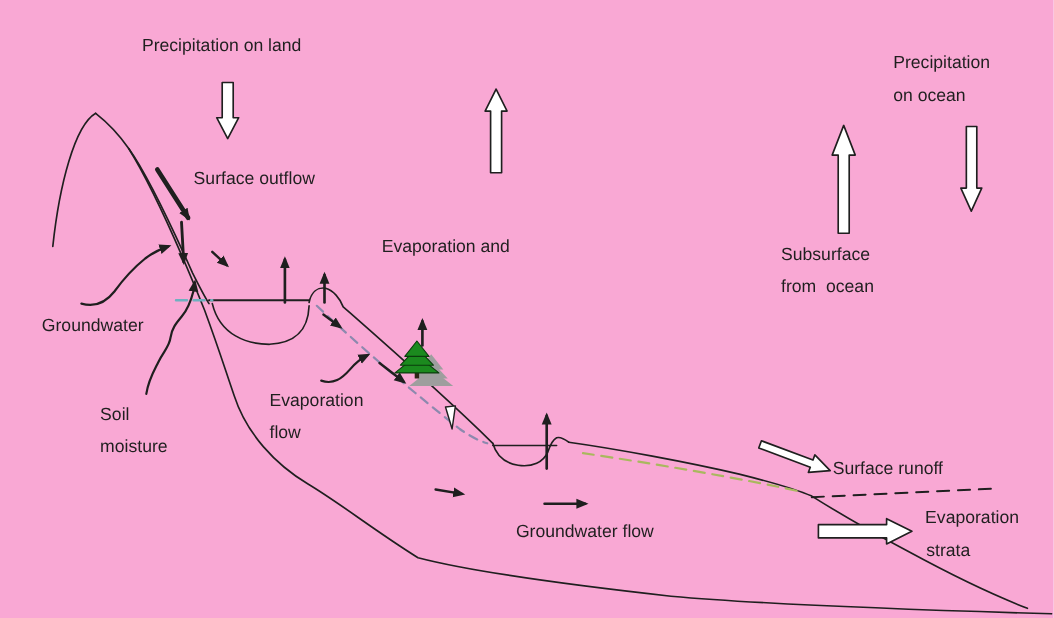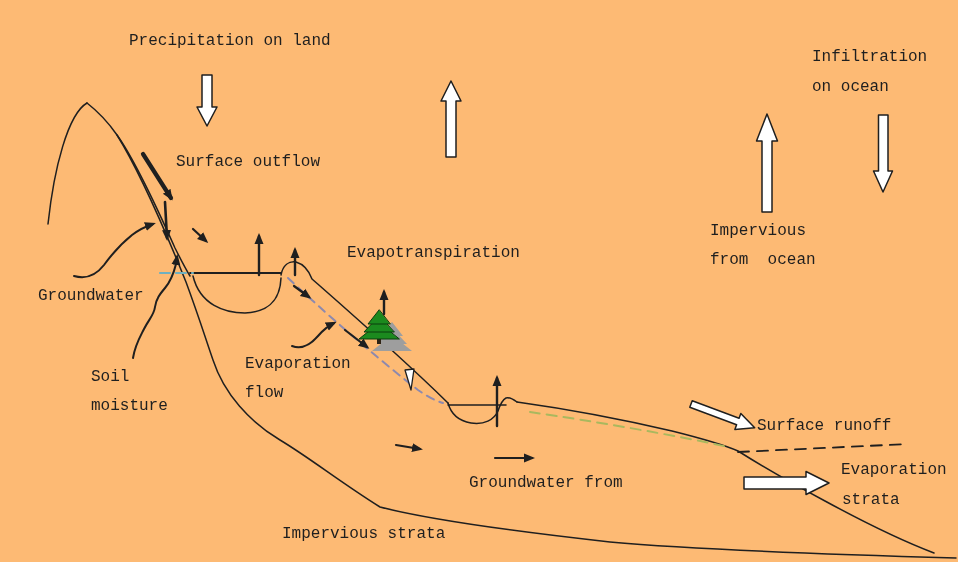--- a/index.html
+++ b/index.html
@@ -1,18 +1,18 @@
 <!DOCTYPE html>
 <html><head>
 <meta charset="utf-8">
 <style>
   html,body{margin:0;padding:0;background:#ffffff;}
   #stage{
-    position:relative;width:958px;height:562px;background:#fdba74;overflow:hidden;
-    font-family:Liberation Mono, monospace;
+    position:relative;width:958px;height:562px;background:#f9a8d4;overflow:hidden;
+    font-family:Liberation Sans, sans-serif;
   }
   #drawing{position:absolute;left:0;top:0;}
   .lbl{
     position:absolute;font-size:16px;line-height:19px;color:#1f1f1f;
     white-space:pre;letter-spacing:0px;
   }
 </style>
 </head>
 <body>
 
@@ -87,29 +87,28 @@
     <polygon points="883,192 892.5,171 888,171 888,115 878.5,115 878.5,171 873.5,171" fill="#ffffff" stroke="#1f1f1f" stroke-width="1.5"></polygon>
     <g transform="translate(691,404) rotate(20.5)">
       <polygon points="0,-3.5 50,-3.5 50,-8.5 68,0 50,8.5 50,3.5 0,3.5" fill="#ffffff" stroke="#1f1f1f" stroke-width="1.5"></polygon>
     </g>
     <g transform="translate(744,483)">
       <polygon points="0,-6 62,-6 62,-11.5 85,0 62,11.5 62,6 0,6" fill="#ffffff" stroke="#1f1f1f" stroke-width="1.5"></polygon>
     </g>
   </svg>
 
   <div class="lbl" style="left:129px;top:32px">Precipitation on land</div>
-  <div class="lbl" style="left:812px;top:48px">Infiltration</div>
+  <div class="lbl" style="left:812px;top:48px">Precipitation</div>
   <div class="lbl" style="left:812px;top:78px">on ocean</div>
   <div class="lbl" style="left:176px;top:153px">Surface outflow</div>
-  <div class="lbl" style="left:347px;top:244px">Evapotranspiration</div>
-  <div class="lbl" style="left:710px;top:222px">Impervious</div>
+  <div class="lbl" style="left:347px;top:215px">Evaporation and</div>
+  <div class="lbl" style="left:710px;top:222px">Subsurface</div>
   <div class="lbl" style="left:710px;top:251px">from  ocean</div>
   <div class="lbl" style="left:38px;top:287px">Groundwater</div>
   <div class="lbl" style="left:91px;top:368px">Soil</div>
   <div class="lbl" style="left:91px;top:397px">moisture</div>
   <div class="lbl" style="left:245px;top:355px">Evaporation</div>
   <div class="lbl" style="left:245px;top:384px">flow</div>
-  <div class="lbl" style="left:469px;top:474px">Groundwater from</div>
+  <div class="lbl" style="left:469px;top:474px">Groundwater flow</div>
   <div class="lbl" style="left:757px;top:417px">Surface runoff</div>
   <div class="lbl" style="left:841px;top:461px">Evaporation</div>
   <div class="lbl" style="left:842px;top:491px">strata</div>
-  <div class="lbl" style="left:282px;top:525px">Impervious strata</div>
 </div>
 
 </body></html>

